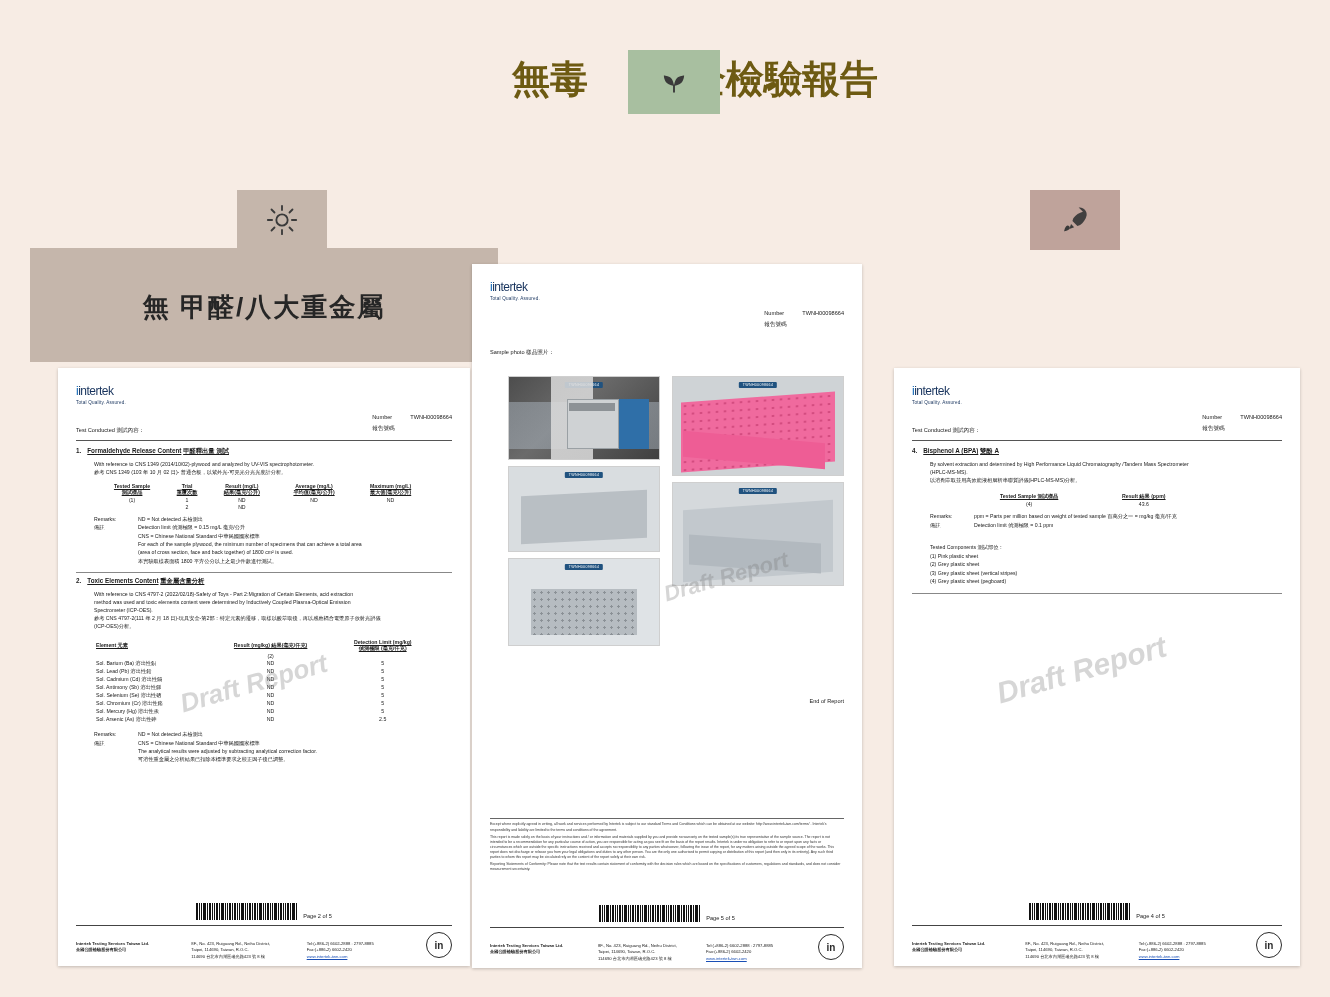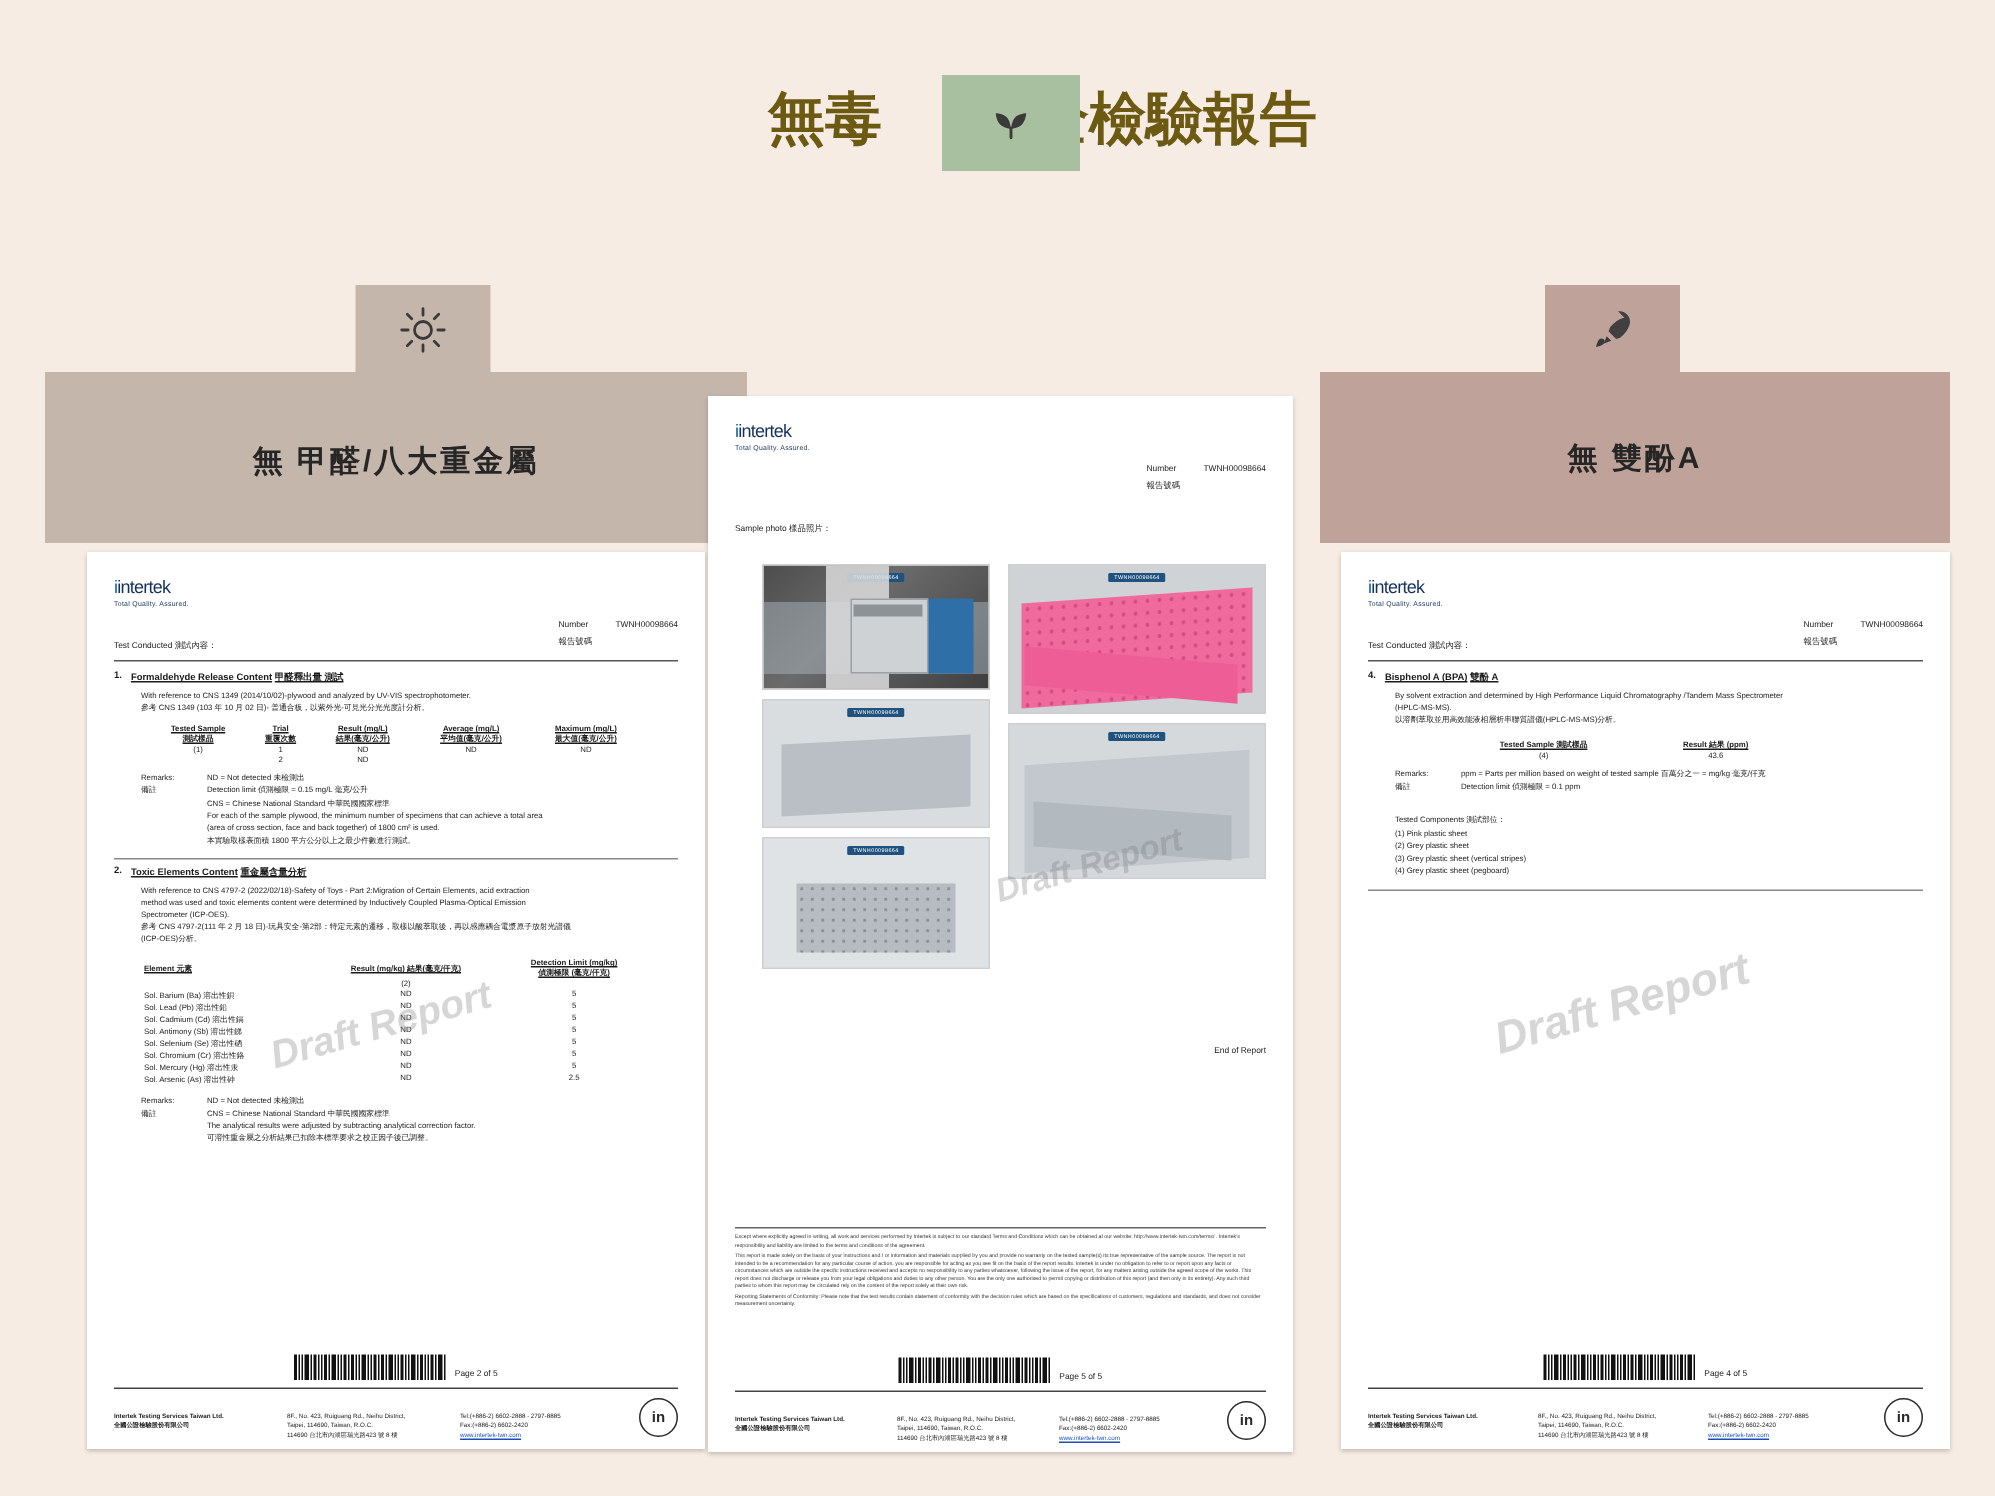--- a/index.html
+++ b/index.html
@@ -31,21 +31,21 @@
   }
 
   
   .panel { position:absolute; }
 
   .panel .band {
     position:absolute; left:0; top:0;
     display:flex; align-items:center; justify-content:center;
   }
   .panel .band-title {
-    font-size:20px; font-weight:bold; color:#262626;
+    font-size:26px; font-weight:bold; color:#262626;
     letter-spacing:2px;
   }
   .panel .tab {
     position:absolute;
     display:flex; align-items:center; justify-content:center;
   }
   .panel .tab svg { display:block; }
 
   
   #panel-left { left:30px; top:248px; width:468px; height:718px; }
@@ -537,23 +537,20 @@
 </div>
 
 <div class="panel" id="panel-right">
   <div class="tab">
     <svg width="34" height="34" viewBox="0 0 24 24" fill="#3a3a3a">
       <path d="M14.6 3.2c3.2-.6 6.2 2.4 5.6 5.6-.5 2.6-2.4 5.1-4.6 6.8l-1.9.6-3.5-3.5.6-1.9c1.7-2.2 4.2-4.1 6.8-4.6z" opacity="0.95"></path>
       <path d="M9.2 14.9l-1.2 3.4 3.4-1.2-2.2-2.2z"></path>
       <path d="M5.8 16.4c-1.1 1.1-1.5 3.6-1.5 3.6s2.5-.4 3.6-1.5c.6-.6.6-1.5 0-2.1-.6-.6-1.5-.6-2.1 0z"></path>
     </svg>
   </div>
-  <div class="band">
-    <span class="band-title">無 雙酚A</span>
-  </div>
 
   <div class="doc sheet">
     <div class="sheet-inner">
       <div class="itk-logo">
         <span class="dot">i</span><span>intertek</span>
       </div>
       <div class="itk-tag">Total Quality. Assured.</div>
 
       <div class="num-block" style="top:44px;">
         <div><span class="lbl">Number</span><span>TWNH00098664</span></div>

